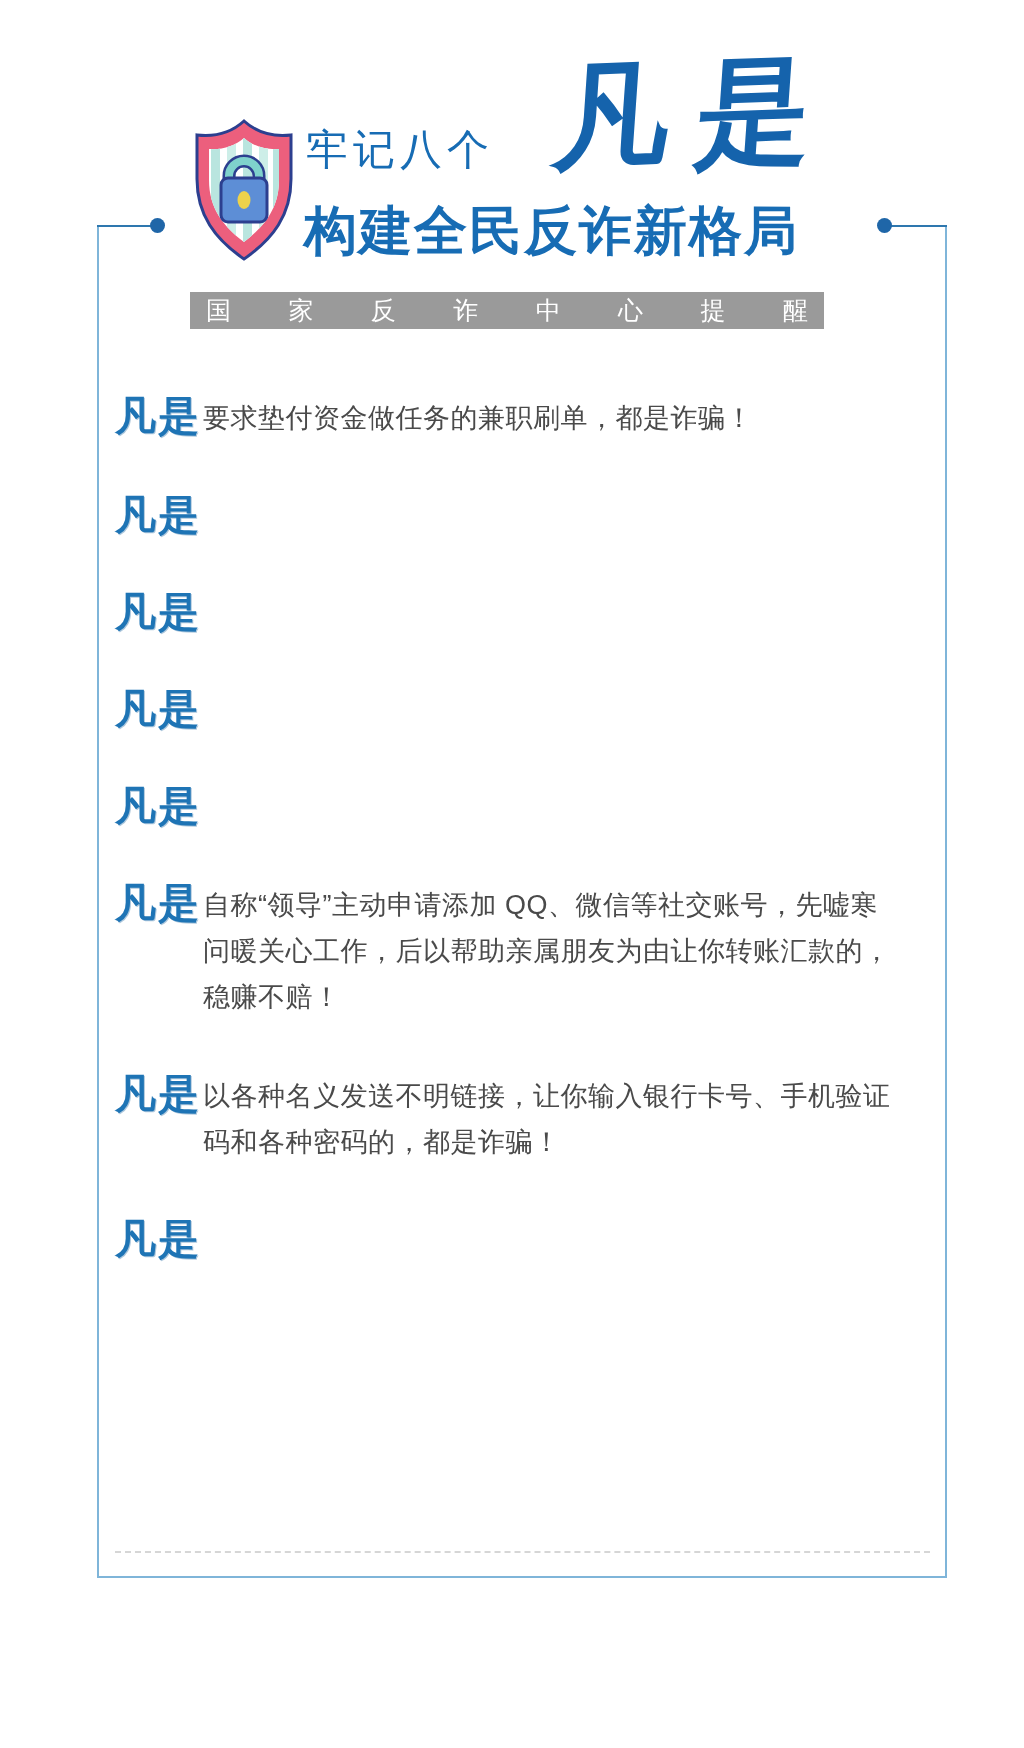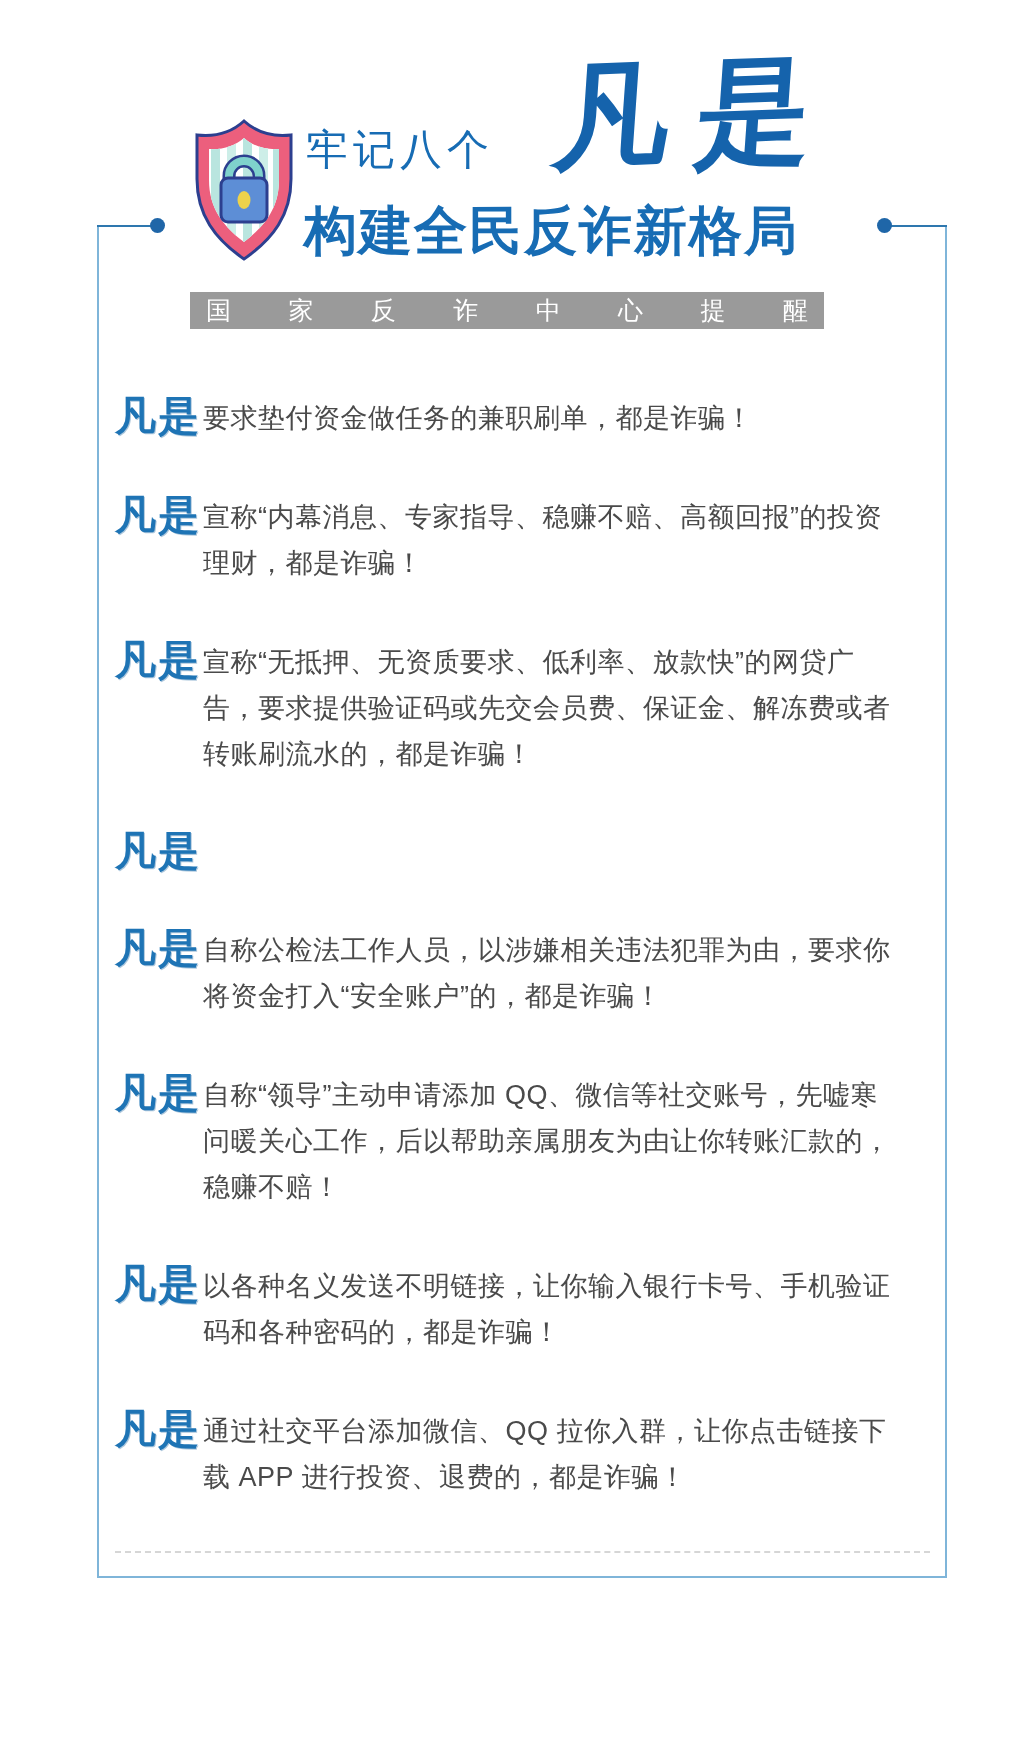--- a/index.html
+++ b/index.html
@@ -82,44 +82,40 @@
     <div class="frame-dot left"></div>
     <div class="frame-dot right"></div>
 
     <div class="items">
       <div class="item">
         <span class="fanshi">凡是</span>
         <p class="item-text">要求垫付资金做任务的兼职刷单，都是诈骗！</p>
       </div>
       <div class="item">
         <span class="fanshi">凡是</span>
-        <p class="item-text">宣称“内幕消息、专家指导、稳赚不赔、高额回报”的投资理财，都是诈骗！</p>
-      </div>
-      <div class="item">
-        <span class="fanshi">凡是</span>
-        <p class="item-text">宣称“无抵押、无资质要求、低利率、放款快”的网贷广告，要求提供验证码或先交会员费、保证金、解冻费或者转账刷流水的，都是诈骗！</p>
       </div>
       <div class="item">
         <span class="fanshi">凡是</span>
       </div>
       <div class="item">
         <span class="fanshi">凡是</span>
-        <p class="item-text">自称公检法工作人员，以涉嫌相关违法犯罪为由，要求你将资金打入“安全账户”的，都是诈骗！</p>
+      </div>
+      <div class="item">
+        <span class="fanshi">凡是</span>
       </div>
       <div class="item">
         <span class="fanshi">凡是</span>
         <p class="item-text">自称“领导”主动申请添加 QQ、微信等社交账号，先嘘寒问暖关心工作，后以帮助亲属朋友为由让你转账汇款的，稳赚不赔！</p>
       </div>
       <div class="item">
         <span class="fanshi">凡是</span>
         <p class="item-text">以各种名义发送不明链接，让你输入银行卡号、手机验证码和各种密码的，都是诈骗！</p>
       </div>
       <div class="item">
         <span class="fanshi">凡是</span>
-        <p class="item-text">通过社交平台添加微信、QQ 拉你入群，让你点击链接下载 APP 进行投资、退费的，都是诈骗！</p>
       </div>
     </div>
   </div>
 
   <div class="logo-wrap">
     <svg width="122" height="150" viewBox="0 0 122 150" xmlns="http://www.w3.org/2000/svg">
       <defs>
         <path id="shieldShape" d="M61 5 C73 16 90 21 108 19 L108 63 C108 99 90 123 61 143 C32 123 14 99 14 63 L14 19 C32 21 49 16 61 5 Z"></path>
         <clipPath id="innerClip">
           <path d="M61 22 C70 30 83 34 96 33 L96 64 C96 92 82 110 61 126 C40 110 26 92 26 64 L26 33 C39 34 52 30 61 22 Z"></path>

